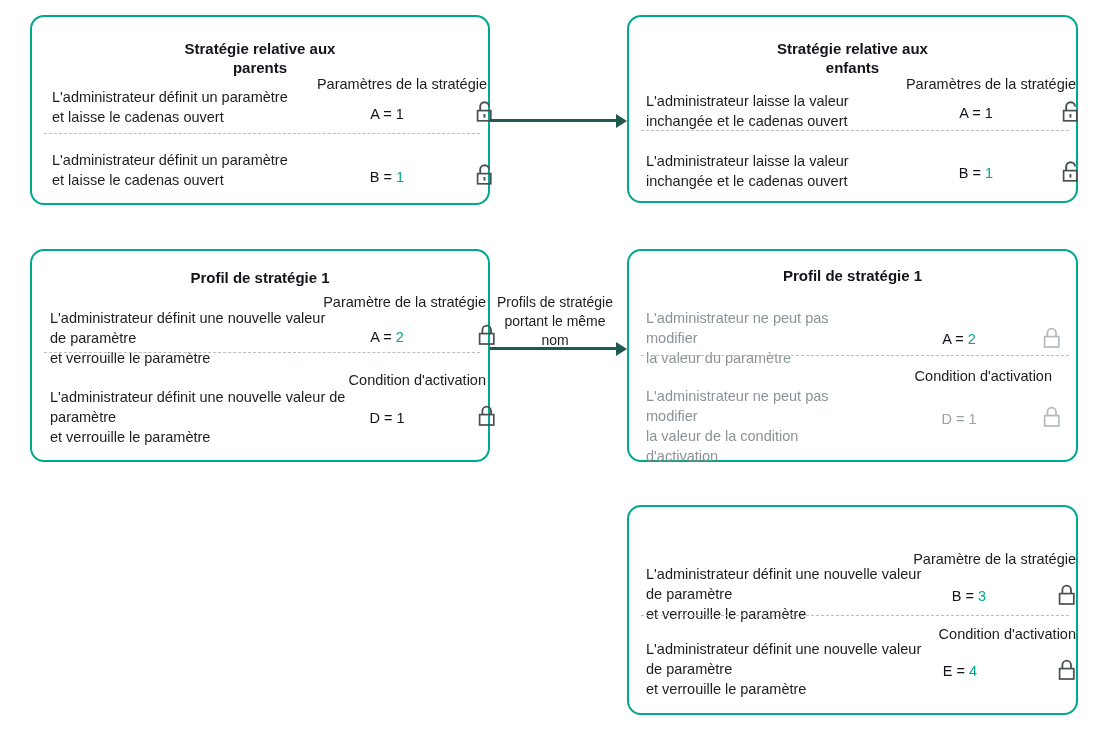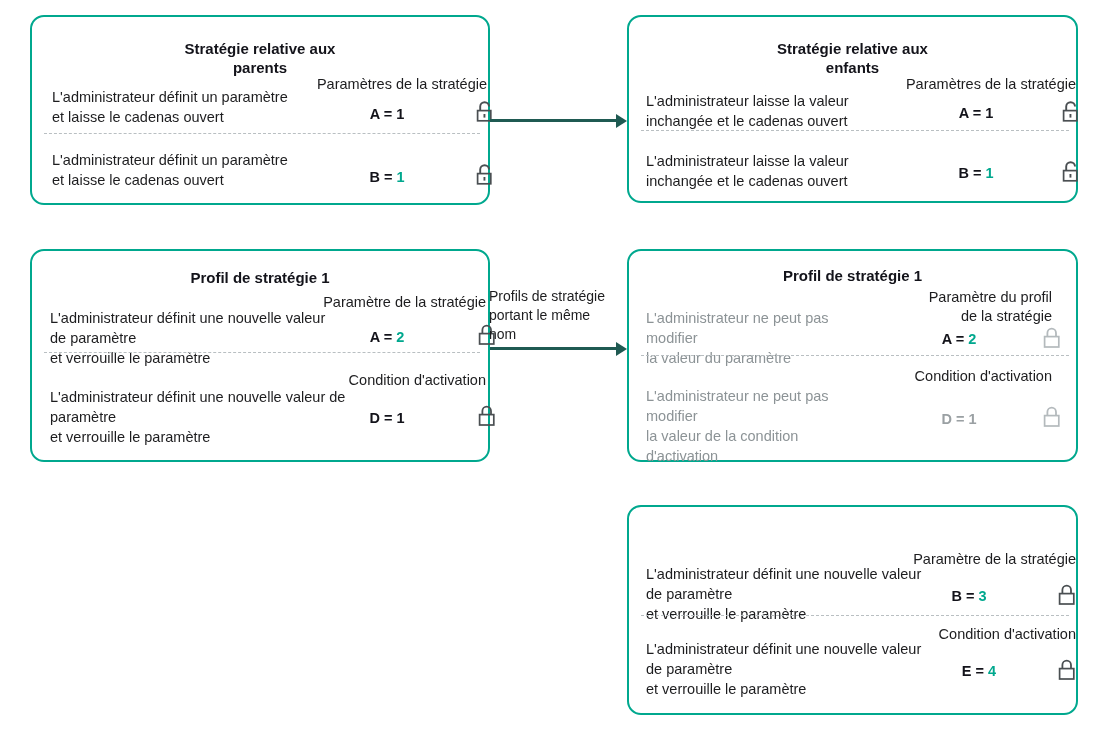--- a/index.html
+++ b/index.html
@@ -46,21 +46,21 @@
     font-size:14.5px;
     line-height:19px;
     color:#1d1d1f;
     text-align:right;
     white-space:pre-line;
   }
 
   .value{
     position:absolute;
     font-size:14.5px;
-    font-weight:bold;
+    font-weight:normal;
     color:#13131a;
     white-space:nowrap;
     text-align:center;
   }
   .value .num{color:#00A88E;}
   .value.muted, .value.muted .num{color:#9aa0a3;}
 
   .lockwrap{position:absolute;width:24px;height:26px;}
   .lockwrap svg{display:block;}
 
@@ -76,23 +76,24 @@
     position:absolute;
     width:0;height:0;
     border-top:7px solid transparent;
     border-bottom:7px solid transparent;
     border-left:11px solid #1F5A52;
   }
   .arrow-label{
     position:absolute;
     font-size:14px;
     line-height:19px;
-    text-align:left;
+    text-align:center;
     color:#1d1d1f;
     white-space:pre-line;
+    margin-top:6px;
   }
 </style>
 </head>
 <body>
 
 <div class="canvas">
 
   <div class="box" style="left:30px;top:15px;width:460px;height:190px;">
     <div class="box-title wrapped" style="top:22px;">Stratégie relative aux
 parents</div>
@@ -182,22 +183,20 @@
       <svg width="24" height="26" viewBox="0 0 24 26">
         <path d="M7.4 11.2 V7.9 a4.3 4.3 0 0 1 8.6 0 V11.2" fill="none" stroke="#4a4f52" stroke-width="1.8"></path>
         <rect x="4.6" y="11.6" width="14.2" height="10.4" fill="none" stroke="#4a4f52" stroke-width="1.7"></rect>
       </svg>
     </div>
   </div>
 
   <div class="box" style="left:627px;top:249px;width:451px;height:213px;">
     <div class="box-title" style="top:15px;">Profil de stratégie 1</div>
 
-    <div class="col-header" style="left:228px;top:37px;width:195px;">Paramètre du profil
-de la stratégie</div>
     <div class="desc muted" style="left:17px;top:57px;width:210px;">L'administrateur ne peut pas modifier
  la valeur du paramètre</div>
     <div class="value" style="left:275px;top:80px;width:110px;"><span>A =</span> <span class="num">2</span></div>
     <div class="lockwrap" style="left:411px;top:74px;">
       <svg width="24" height="26" viewBox="0 0 24 26">
         <path d="M7.4 11.2 V7.9 a4.3 4.3 0 0 1 8.6 0 V11.2" fill="none" stroke="#b4babd" stroke-width="1.8"></path>
         <rect x="4.6" y="11.6" width="14.2" height="10.4" fill="none" stroke="#b4babd" stroke-width="1.7"></rect>
       </svg>
     </div>
 
@@ -235,21 +234,21 @@
         <rect x="4.6" y="11.6" width="14.2" height="10.4" fill="none" stroke="#4a4f52" stroke-width="1.7"></rect>
       </svg>
     </div>
 
     <div class="divider" style="left:12px;top:108px;width:428px;"></div>
 
     <div class="col-header" style="left:225px;top:118px;width:222px;">Condition d'activation</div>
     <div class="desc" style="left:17px;top:132px;width:320px;">L'administrateur définit une nouvelle valeur
 de paramètre
  et verrouille le paramètre</div>
-    <div class="value" style="left:295px;top:156px;width:110px;"><span>E =</span> <span class="num">4</span></div>
+    <div class="value" style="left:276px;top:156px;width:110px;"><span>E =</span> <span class="num">4</span></div>
     <div class="lockwrap" style="left:426px;top:150px;">
       <svg width="24" height="26" viewBox="0 0 24 26">
         <path d="M7.4 11.2 V7.9 a4.3 4.3 0 0 1 8.6 0 V11.2" fill="none" stroke="#4a4f52" stroke-width="1.8"></path>
         <rect x="4.6" y="11.6" width="14.2" height="10.4" fill="none" stroke="#4a4f52" stroke-width="1.7"></rect>
       </svg>
     </div>
   </div>
 
 </div>
 

